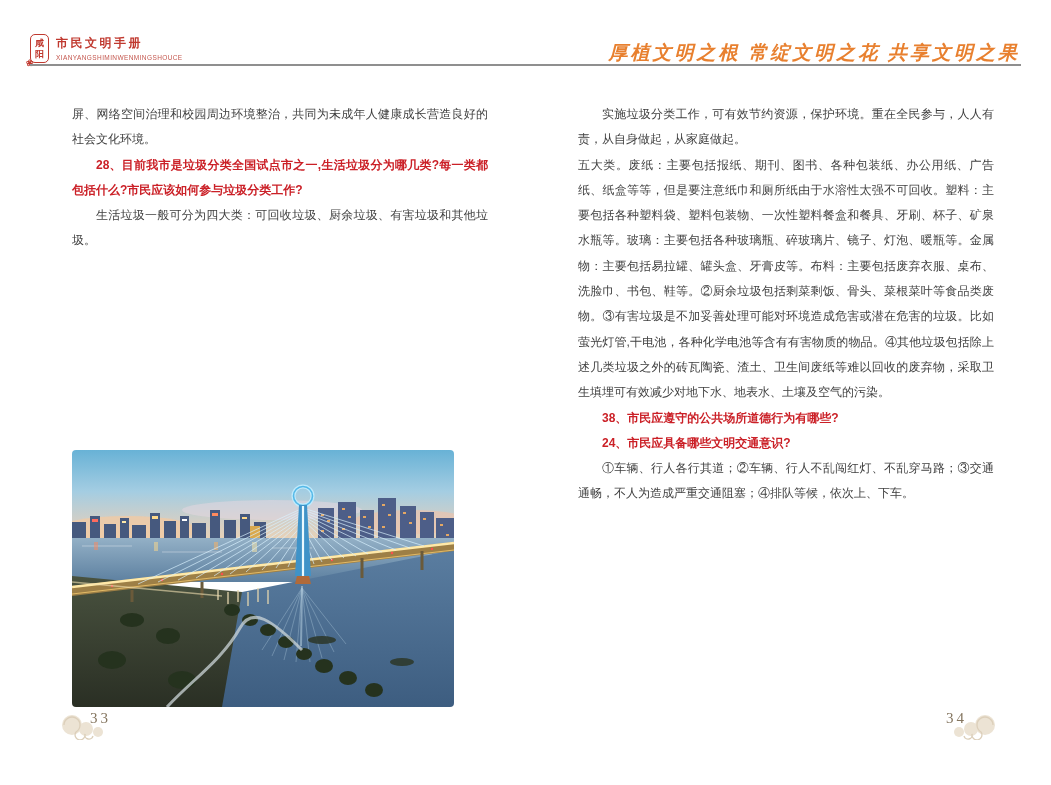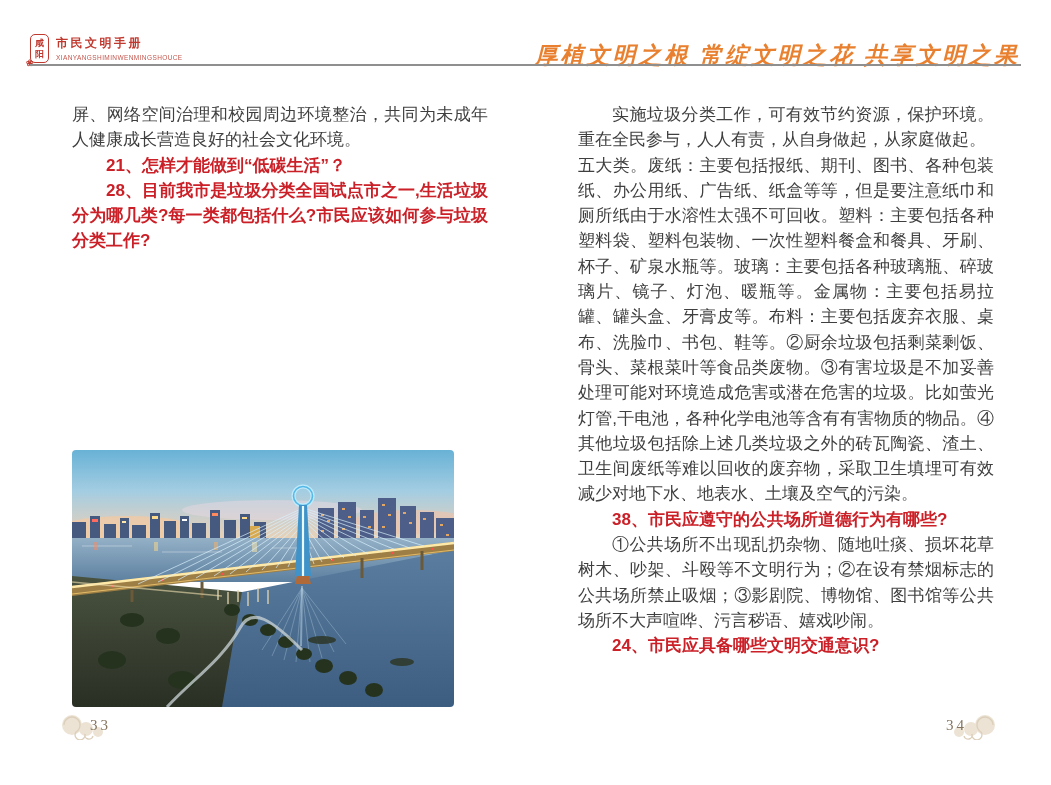--- a/index.html
+++ b/index.html
@@ -9,35 +9,35 @@
   .logo{position:absolute;left:30px;top:34px;display:flex;align-items:flex-start;}
   .seal{position:relative;width:17px;height:27px;border:1.5px solid #c0392f;border-radius:5px;
         display:flex;flex-direction:column;align-items:center;justify-content:center;
         font-size:9px;line-height:11px;color:#c0392f;font-family:"Liberation Serif",serif;font-weight:bold;}
   .seal-flower{position:absolute;left:-5px;bottom:-7px;font-size:9px;color:#c0392f;}
   .logo-text{margin-left:7px;}
   .logo-title{font-family:"Liberation Serif",serif;font-weight:bold;font-size:12px;
               color:#c0392f;letter-spacing:2.5px;line-height:18px;}
   .logo-pinyin{font-size:6.5px;color:#c4574e;letter-spacing:.4px;margin-top:2px;}
   .slogan{position:absolute;right:31px;top:40px;font-family:"Liberation Serif",serif;
-          font-style:italic;font-weight:bold;font-size:23px;color:#e8802f;letter-spacing:3px;}
+          font-style:italic;font-weight:bold;font-size:19px;color:#e8802f;letter-spacing:3px;}
   .divider{position:absolute;left:30px;right:30px;top:64px;height:2px;background:#8f8f8f;}
   
-  .col{position:absolute;top:102px;width:416px;font-size:17px;line-height:25.3px;
+  .col{position:absolute;top:102px;width:416px;font-size:12px;line-height:25.3px;
        color:#3f3f3f;text-align:justify;}
   #left-col{left:72px;}
   #right-col{left:578px;}
   .para{margin:0;text-indent:2em;}
   .para.continuation{text-indent:0;}
   .para.heading{color:#cb2027;font-weight:bold;}
   
   .photo{position:absolute;left:72px;top:450px;width:382px;height:257px;margin:0;
          border-radius:4px;overflow:hidden;}
   
-  .pageno{position:absolute;top:710px;display:flex;align-items:center;
+  .pageno{position:absolute;top:710px;display:flex;
           font-family:"Liberation Serif",serif;font-size:15px;letter-spacing:3px;color:#84robot}
   .pageno{color:#84755f;}
   .pageno.left{left:58px;}
   .pageno.right{right:52px;}
   .pageno .num{position:relative;z-index:2;}
   .pageno.left .num{margin-left:-22px;}
   .pageno.right .num{margin-right:-22px;font-family:Liberation Serif, serif;}
   .ornament{display:block;}
 </style>
 </head>
@@ -54,22 +54,22 @@
     <div class="logo-text">
       <div class="logo-title">市民文明手册</div>
       <div class="logo-pinyin">XIANYANGSHIMINWENMINGSHOUCE</div>
     </div>
   </div>
   <div class="slogan">厚植文明之根  常绽文明之花  共享文明之果</div>
   <div class="divider"></div>
 
   <section class="col" id="left-col">
       <p class="para continuation">屏、网络空间治理和校园周边环境整治，共同为未成年人健康成长营造良好的社会文化环境。</p>
-      <p class="para heading">21、怎样才能做到“低碳生活”？</p>
       <p class="para heading">28、目前我市是垃圾分类全国试点市之一,生活垃圾分为哪几类?每一类都包括什么?市民应该如何参与垃圾分类工作?</p>
+      <p class="para body">生活垃圾一般可分为四大类：可回收垃圾、厨余垃圾、有害垃圾和其他垃圾。</p>
     </section>
 
   <figure class="photo">
     <svg viewBox="0 0 382 257" width="382" height="257">
       <defs>
         <linearGradient id="sky" x1="0" y1="0" x2="0" y2="1">
           <stop offset="0" stop-color="#68b2d6"></stop>
           <stop offset="0.45" stop-color="#a4cde2"></stop>
           <stop offset="0.78" stop-color="#d3cfc6"></stop>
           <stop offset="1" stop-color="#ecd2b4"></stop>
@@ -251,22 +251,22 @@
       </g>
       <path d="M95,257 C120,230 150,210 168,178 C180,156 200,170 230,200" fill="none" stroke="#ccd6d8" stroke-width="3" opacity="0.75"></path>
       <path d="M0,132 C40,136 90,140 150,146" fill="none" stroke="#f0e0b0" stroke-width="1.4" opacity="0.6"></path>
     </svg>
   </figure>
 
   <section class="col" id="right-col">
       <p class="para body">实施垃圾分类工作，可有效节约资源，保护环境。重在全民参与，人人有责，从自身做起，从家庭做起。</p>
       <p class="para continuation">五大类。废纸：主要包括报纸、期刊、图书、各种包装纸、办公用纸、广告纸、纸盒等等，但是要注意纸巾和厕所纸由于水溶性太强不可回收。塑料：主要包括各种塑料袋、塑料包装物、一次性塑料餐盒和餐具、牙刷、杯子、矿泉水瓶等。玻璃：主要包括各种玻璃瓶、碎玻璃片、镜子、灯泡、暖瓶等。金属物：主要包括易拉罐、罐头盒、牙膏皮等。布料：主要包括废弃衣服、桌布、洗脸巾、书包、鞋等。②厨余垃圾包括剩菜剩饭、骨头、菜根菜叶等食品类废物。③有害垃圾是不加妥善处理可能对环境造成危害或潜在危害的垃圾。比如萤光灯管,干电池，各种化学电池等含有有害物质的物品。④其他垃圾包括除上述几类垃圾之外的砖瓦陶瓷、渣土、卫生间废纸等难以回收的废弃物，采取卫生填埋可有效减少对地下水、地表水、土壤及空气的污染。</p>
       <p class="para heading">38、市民应遵守的公共场所道德行为有哪些?</p>
-      <p class="para body">①公共场所不出现乱扔杂物、随地吐痰、损坏花草树木、吵架、斗殴等不文明行为；②在设有禁烟标志的公共场所禁止吸烟；③影剧院、博物馆、图书馆等公共场所不大声喧哗、污言秽语、嬉戏吵闹。</p>
       <p class="para heading">24、市民应具备哪些文明交通意识?</p>
+      <p class="para body">①车辆、行人各行其道；②车辆、行人不乱闯红灯、不乱穿马路；③交通通畅，不人为造成严重交通阻塞；④排队等候，依次上、下车。</p>
     </section>
 
   <div class="pageno left">
     <svg class="ornament" width="54" height="30" viewBox="0 0 54 30">
       <g fill="#ece3d4">
         <circle cx="14" cy="15" r="10"></circle>
           <circle cx="28" cy="19" r="7"></circle>
           <circle cx="40" cy="22" r="5"></circle>
       </g>
       <path d="M6,15 a8,8 0 1,1 12,7 a5,5 0 1,0 9,2 a4,4 0 1,0 8,2" fill="none" stroke="#dccfba" stroke-width="1.3"></path>

